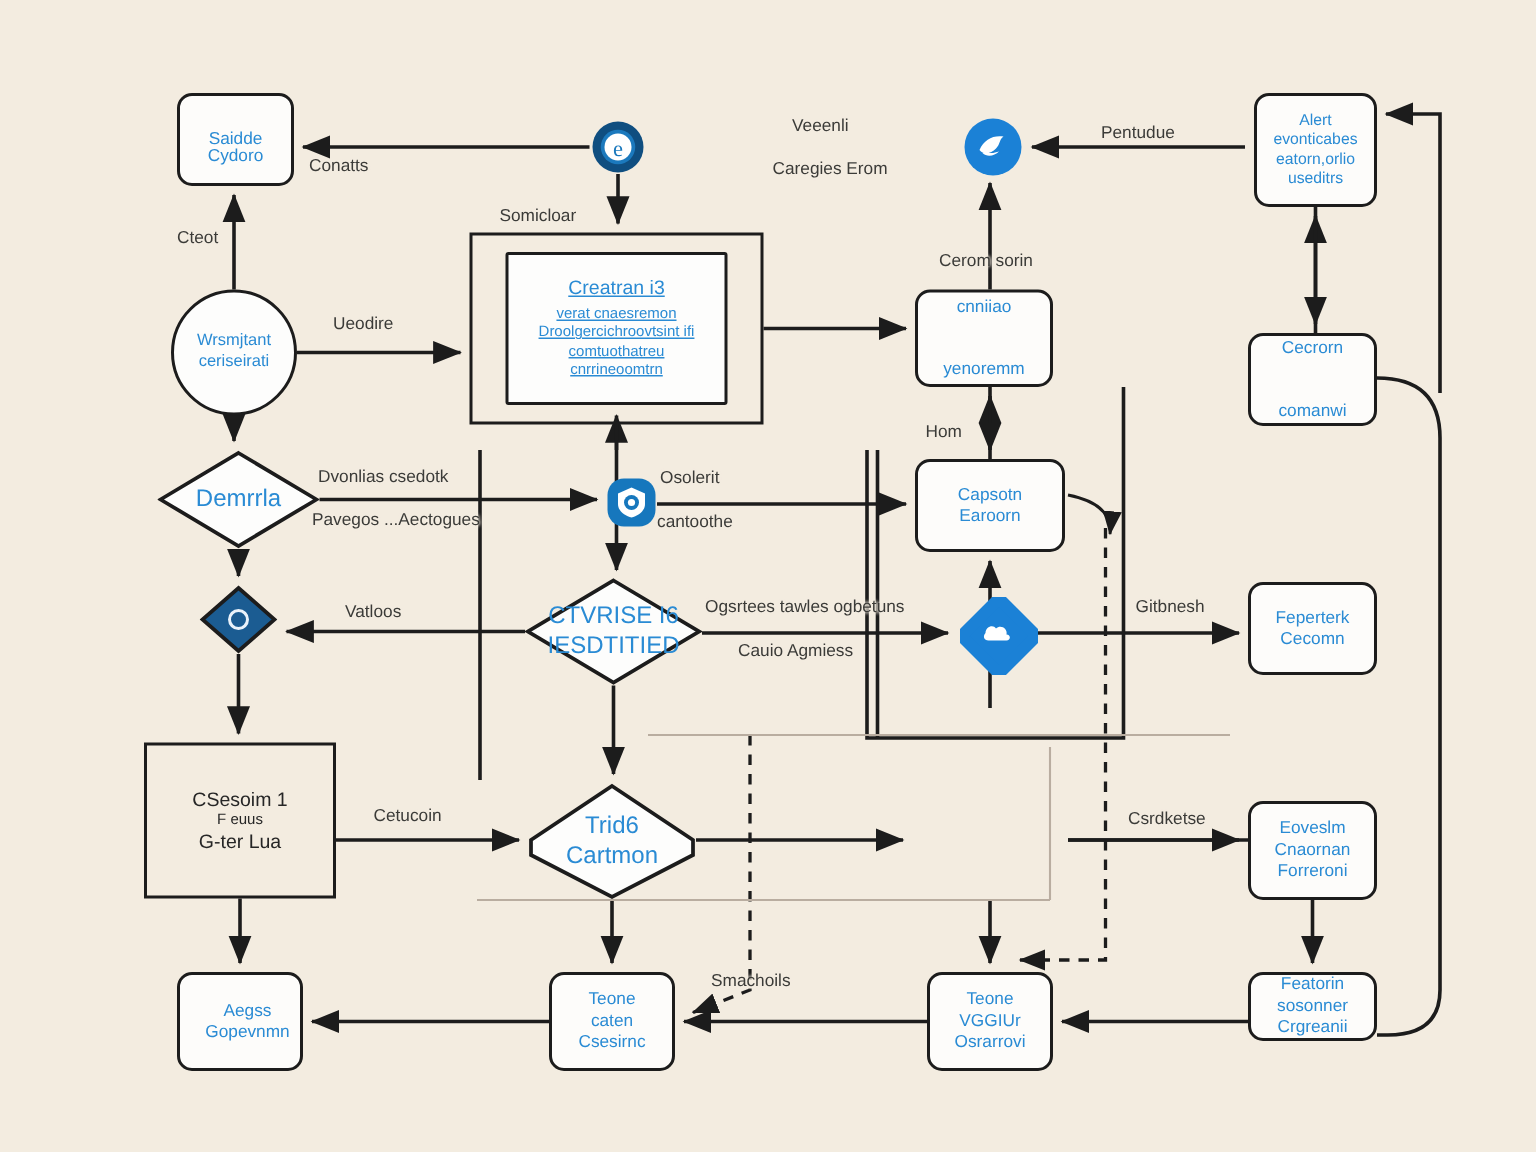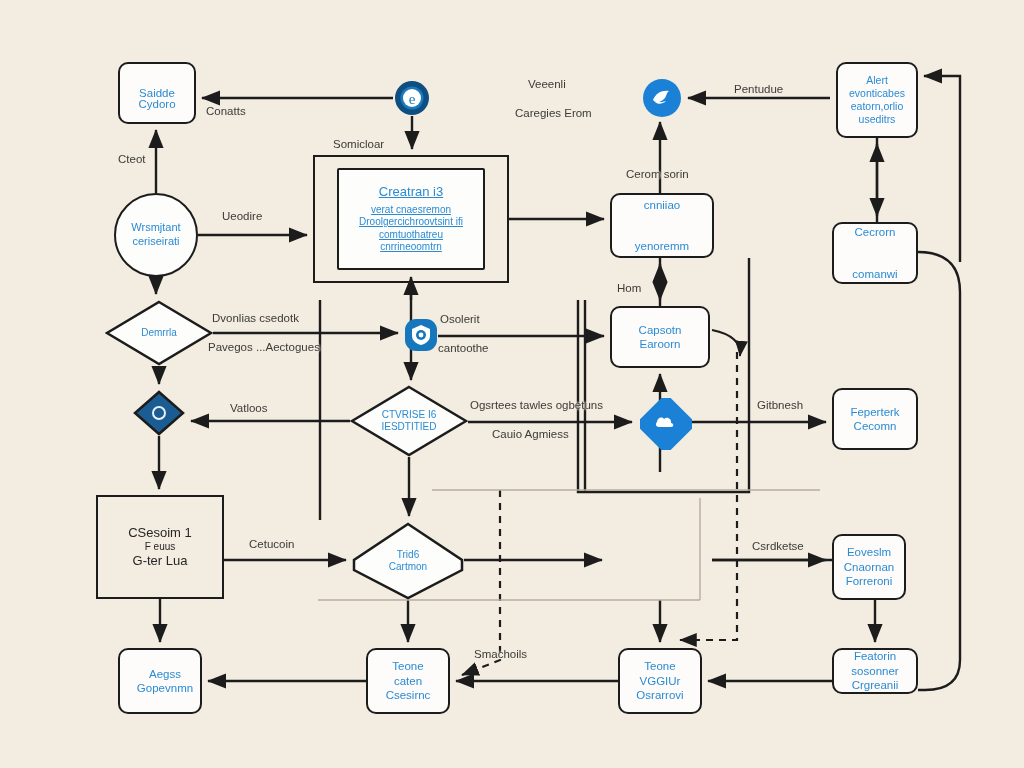--- a/index.html
+++ b/index.html
@@ -57,21 +57,21 @@
     border:2.5px solid #1c1c1c;
     border-radius:50%;
     font-size:11px;
   }
   
   .diamond{
     background:transparent;
     border:none;
   }
   .diamond svg{position:absolute;left:0;top:0;}
-  .diamond .txt{position:relative;z-index:2;font-size:10px;}
+  .diamond .txt{position:relative;z-index:2;font-size:16px;}
 
   
   .badge{
     position:absolute;
     display:flex;align-items:center;justify-content:center;
     z-index:5;
   }
 
   .elabel{
     position:absolute;
@@ -237,21 +237,21 @@
     <span class="txt">Trid6</span>
     <span class="txt">Cartmon</span>
   </div>
 
   <div class="node box-sharp" style="left:96px;top:495px;width:128px;height:104px;flex-direction:column;">
     <span class="txt" style="font-size:13px;">CSesoim 1</span>
     <span class="txt" style="font-size:10px;">F euus</span>
     <span class="txt" style="font-size:13px;">G-ter Lua</span>
   </div>
 
-  <div class="node box" style="left:610px;top:193px;width:104px;height:65px;flex-direction:column;gap:27px;">
+  <div class="node box" style="left:610px;top:193px;width:92px;height:65px;flex-direction:column;gap:27px;">
     <span class="txt">cnniiao</span>
     <span class="txt">yenoremm</span>
   </div>
 
   <div class="node box" style="left:610px;top:306px;width:100px;height:62px;flex-direction:column;">
     <span class="txt">Capsotn</span>
     <span class="txt">Earoorn</span>
   </div>
 
 
@@ -282,21 +282,21 @@
   <div class="node box" style="left:832px;top:222px;width:86px;height:62px;flex-direction:column;gap:28px;">
     <span class="txt">Cecrorn</span>
     <span class="txt">comanwi</span>
   </div>
 
   <div class="node box" style="left:832px;top:388px;width:86px;height:62px;flex-direction:column;">
     <span class="txt">Feperterk</span>
     <span class="txt">Cecomn</span>
   </div>
 
-  <div class="node box" style="left:832px;top:534px;width:74px;height:66px;flex-direction:column;">
+  <div class="node box" style="left:832px;top:534px;width:86px;height:66px;flex-direction:column;">
     <span class="txt">Eoveslm</span>
     <span class="txt">Cnaornan</span>
     <span class="txt">Forreroni</span>
   </div>
 
   <div class="node box" style="left:832px;top:648px;width:86px;height:46px;flex-direction:column;">
     <span class="txt">Featorin</span>
     <span class="txt">sosonner</span>
     <span class="txt">Crgreanii</span>
   </div>

